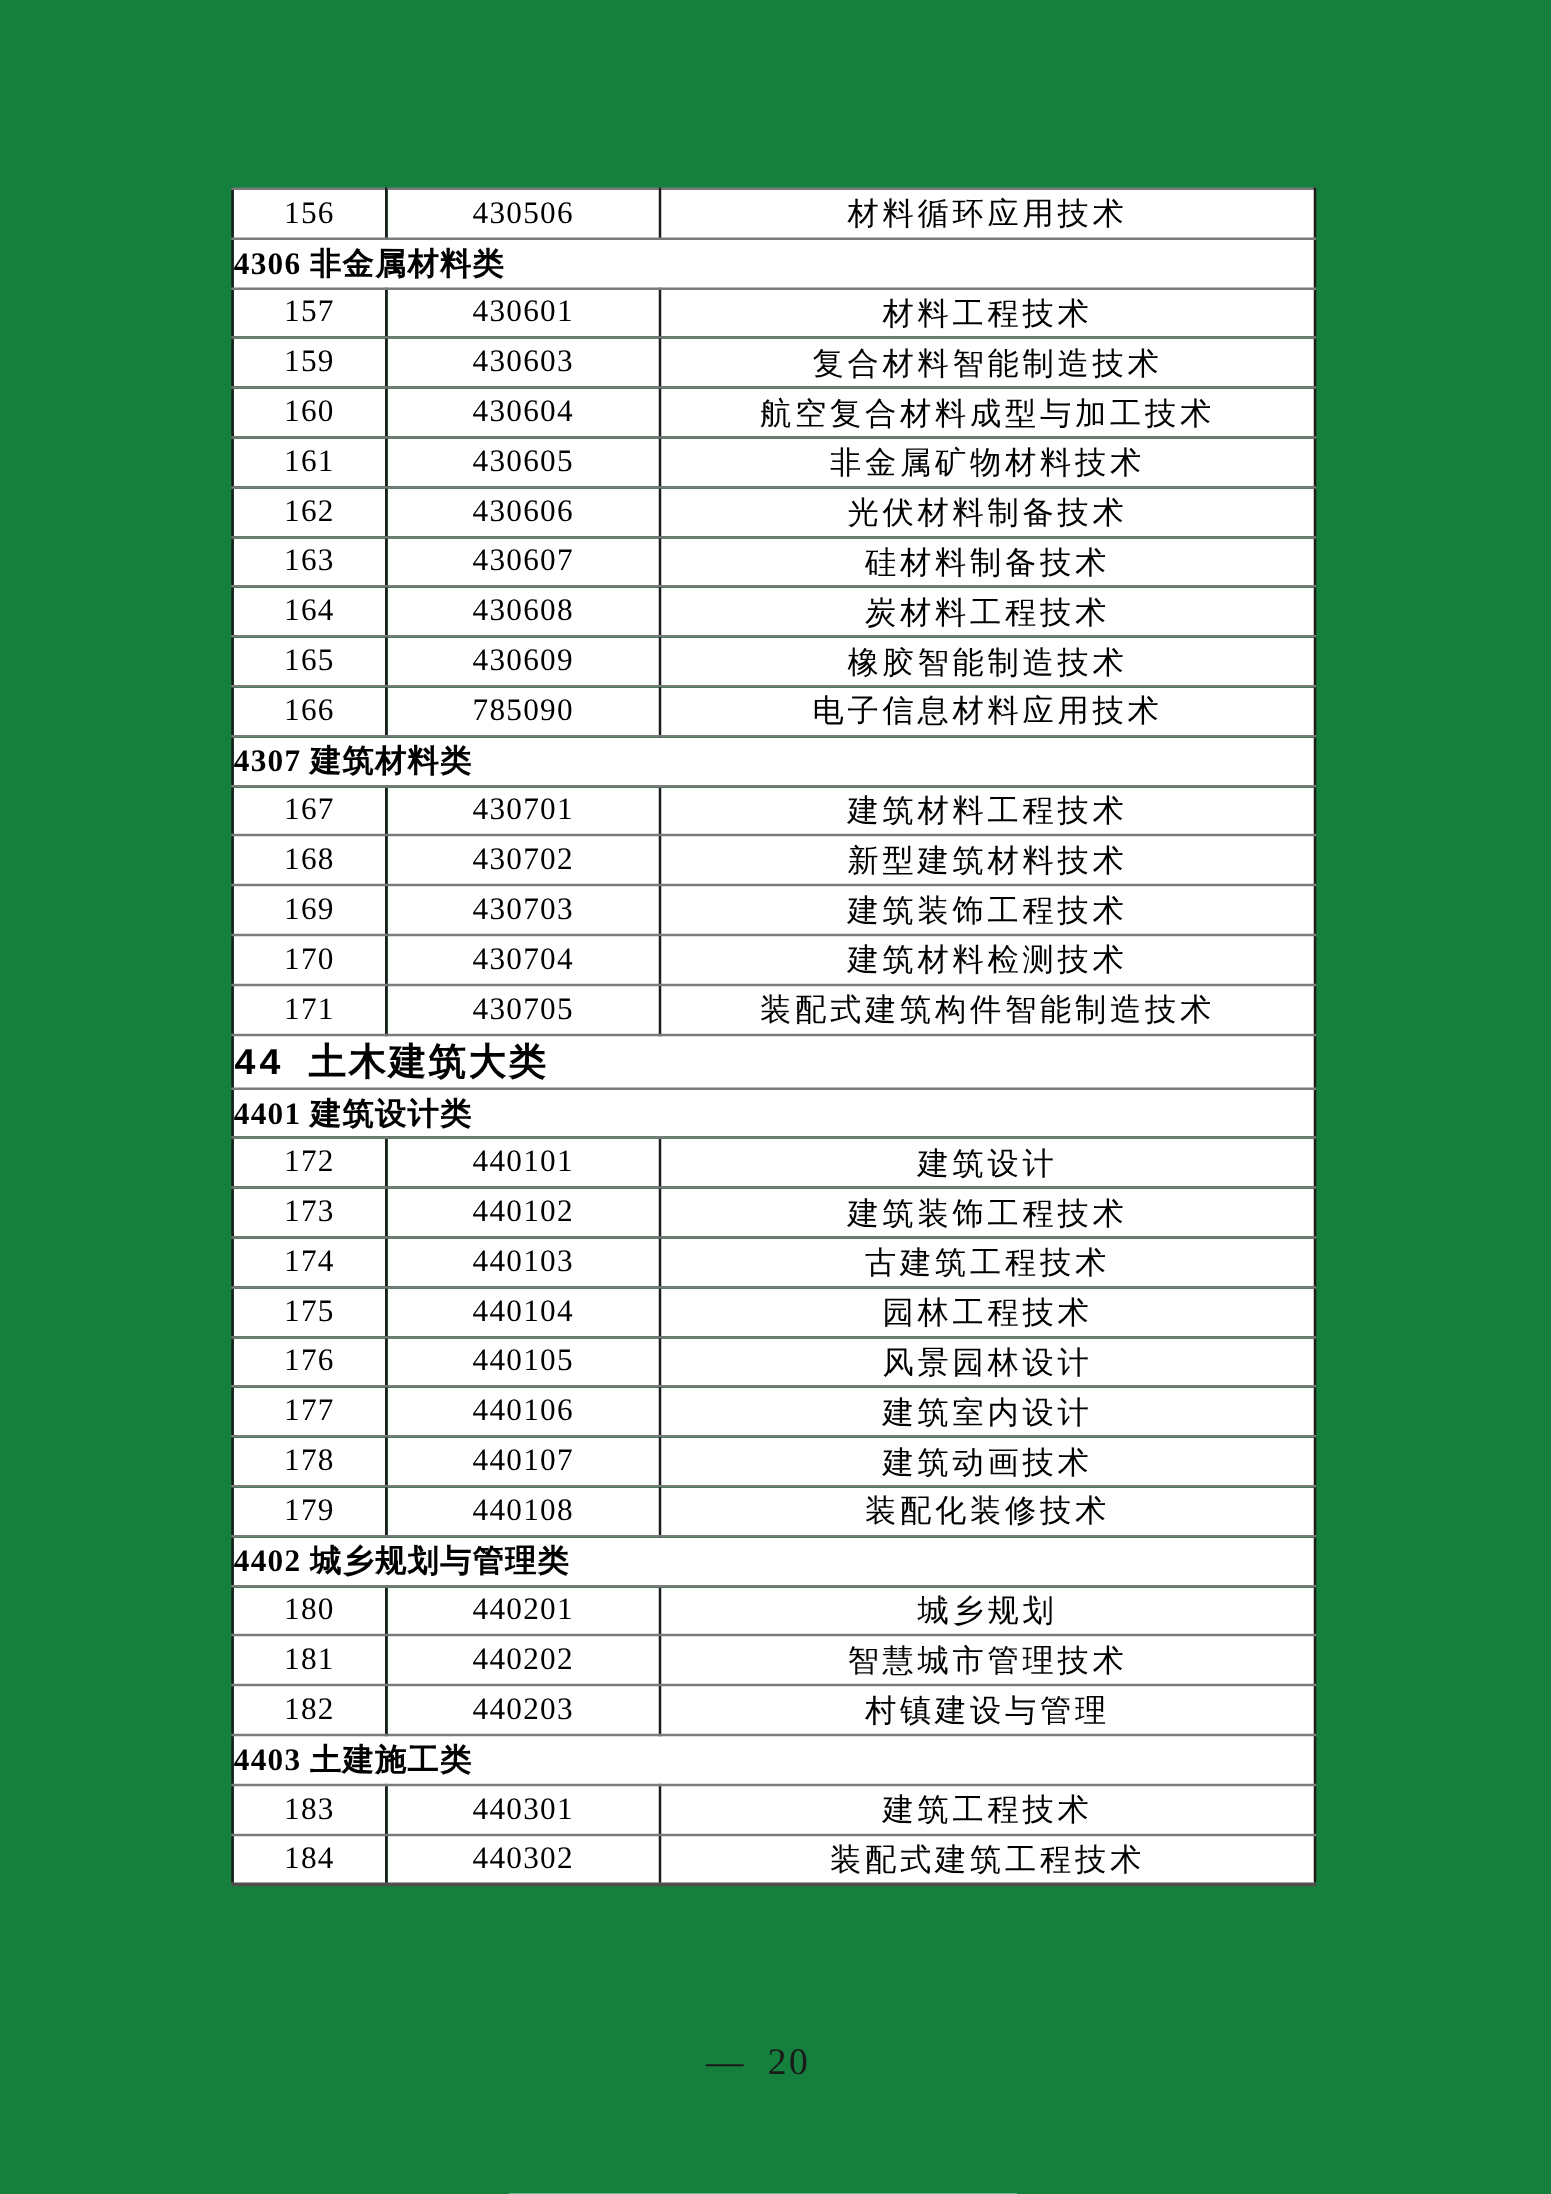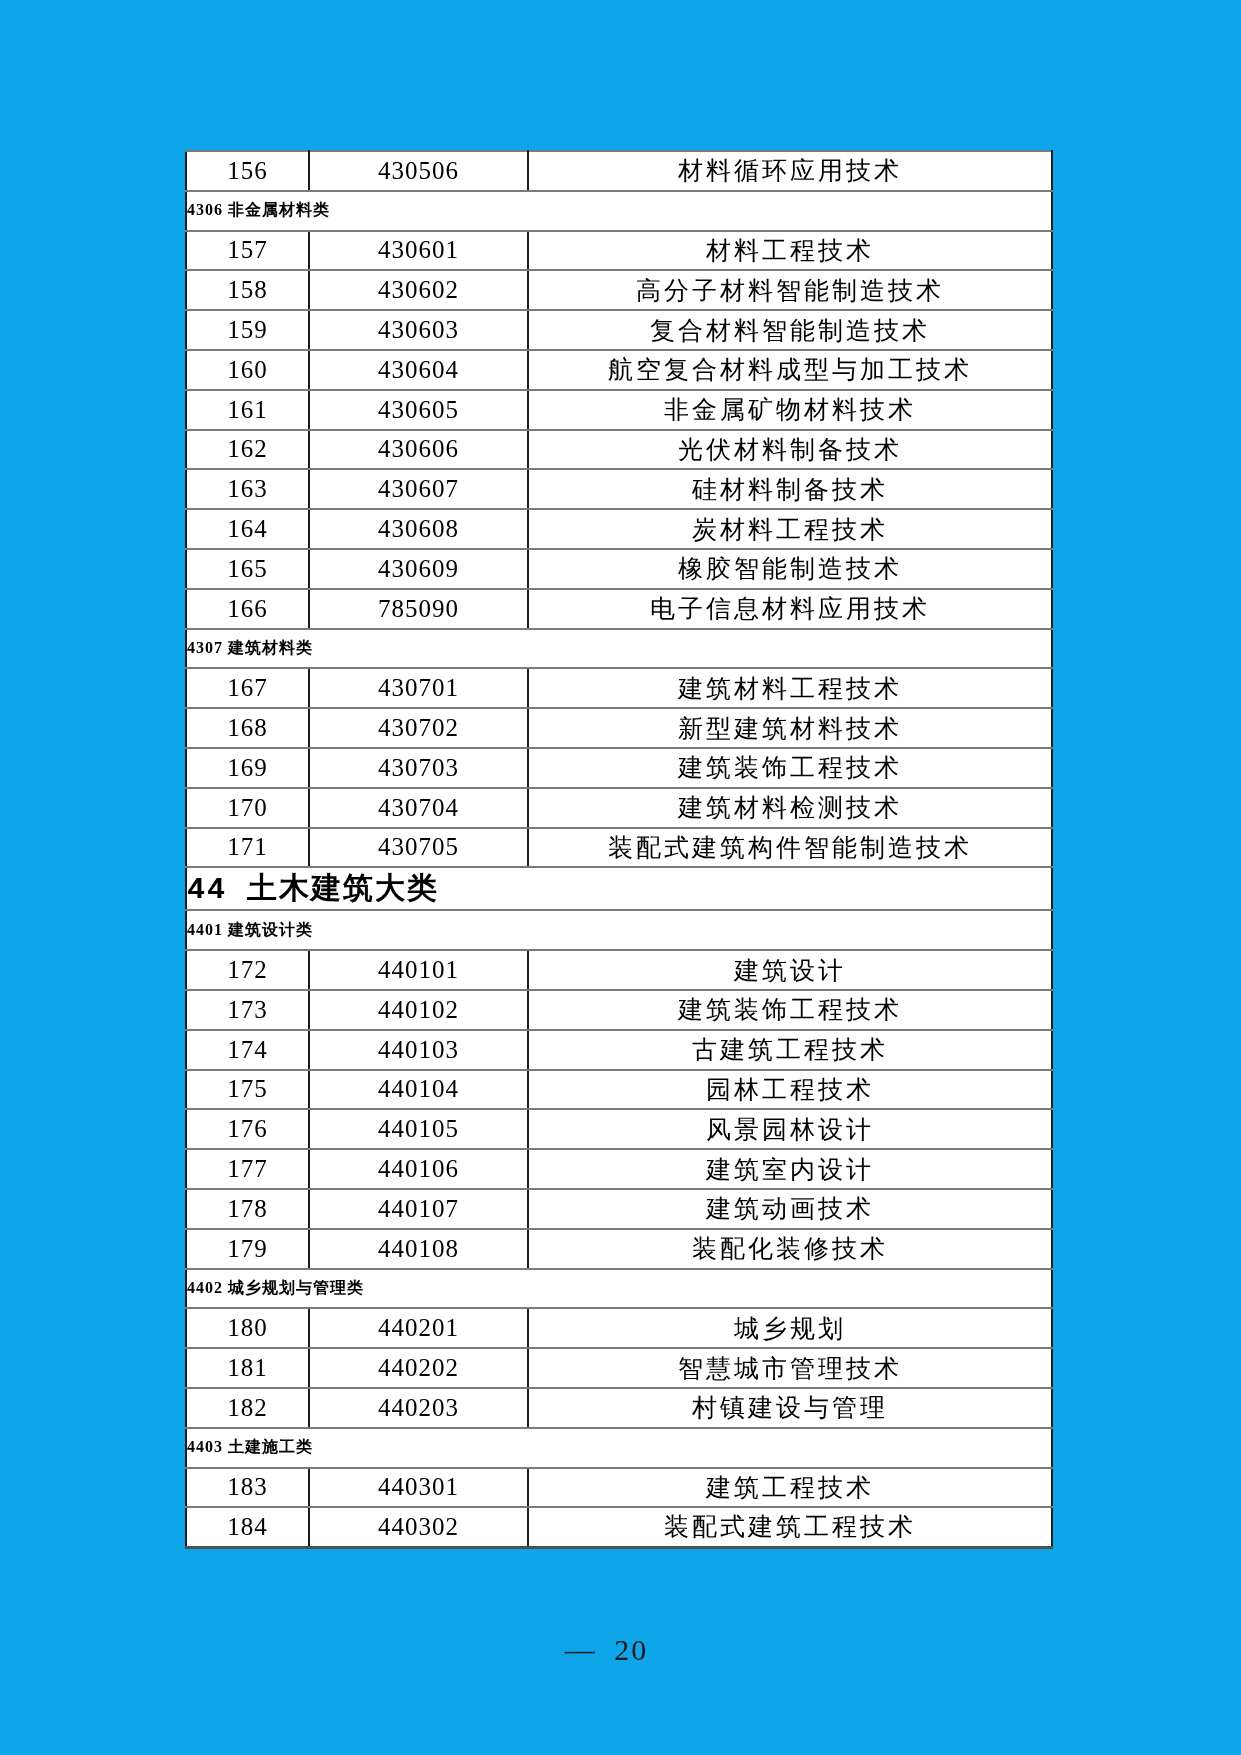--- a/index.html
+++ b/index.html
@@ -1,21 +1,21 @@
 <!DOCTYPE html>
 <html><head>
 <meta charset="utf-8">
 <style>
   html, body { margin: 0; padding: 0; background: #ffffff; }
 
   .page {
     position: relative;
     width: 1241px;
     height: 1755px;
-    background: #0ea5e9;
+    background: #15803d;
     overflow: hidden;
     font-family: "Liberation Serif", "DejaVu Serif", serif;
     color: #000;
   }
 
   table.majors {
     position: absolute;
     left: 185px;
     top: 150px;
     width: 866px;
@@ -53,21 +53,21 @@
     text-align: center;
     padding-left: 13px;
     font-size: 25px;
     letter-spacing: 3px;
   }
 
   
   td.subcat {
     background: #d6d6d6;
     font-weight: 700;
-    font-size: 16px;
+    font-size: 25px;
     padding-left: 13px;
     letter-spacing: 1px;
     border-top: 2px solid #262626;
     border-bottom: 2px solid #262626;
   }
 
   
   td.majorcat {
     background: #b2b2b2;
     font-weight: 700;
@@ -111,25 +111,20 @@
         </tr>
         <tr>
           <td colspan="3" class="subcat">4306 非金属材料类</td>
         </tr>
         <tr>
           <td class="seq">157</td>
           <td class="code">430601</td>
           <td class="name">材料工程技术</td>
         </tr>
         <tr>
-          <td class="seq">158</td>
-          <td class="code">430602</td>
-          <td class="name">高分子材料智能制造技术</td>
-        </tr>
-        <tr>
           <td class="seq">159</td>
           <td class="code">430603</td>
           <td class="name">复合材料智能制造技术</td>
         </tr>
         <tr>
           <td class="seq">160</td>
           <td class="code">430604</td>
           <td class="name">航空复合材料成型与加工技术</td>
         </tr>
         <tr>

